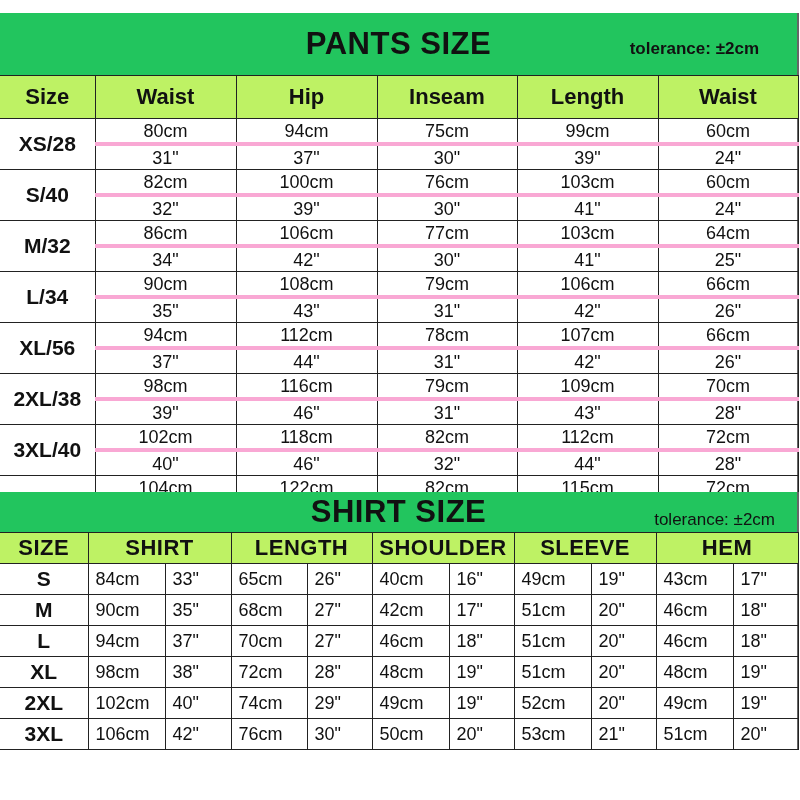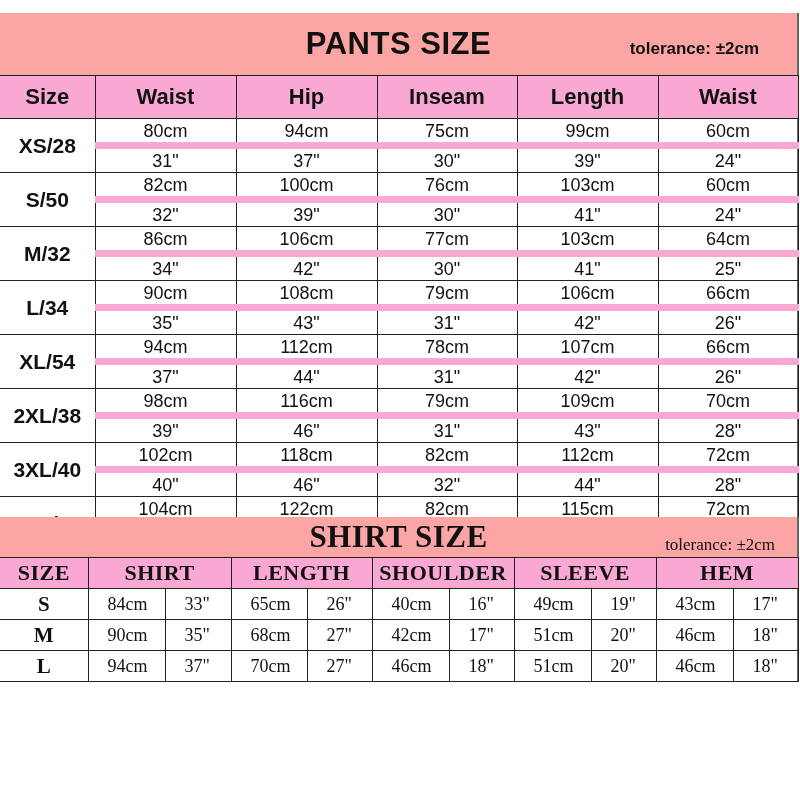--- a/index.html
+++ b/index.html
@@ -1,53 +1,53 @@
 <!DOCTYPE html>
 <html><head>
 <meta charset="utf-8">
 <style>
   * { box-sizing: border-box; margin: 0; padding: 0; }
   html, body { width: 800px; height: 800px; background: #ffffff; overflow: hidden; }
   body { position: relative; font-family: "Liberation Sans", sans-serif; color: #111; }
 
   .chart { position: absolute; left: 0; width: 799px; border-right: 2px solid #666; }
   #pants { top: 13px; }
-  #shirt { top: 517px; font-family: Liberation Serif, serif; }
+  #shirt { top: 492px; }
 
   .title-band {
-    position: relative; background: #fca5a5;
+    position: relative; background: #22c55e;
     display: flex; align-items: center; justify-content: center;
   }
   #pants .title-band { height: 62px; }
   #shirt .title-band { height: 40px; }
   .title-text { font-weight: bold; color: #111; }
   #pants .title-text { font-size: 31px; letter-spacing: 0.5px; }
   #shirt .title-text { font-size: 31px; letter-spacing: 0.5px; }
   .tolerance { position: absolute; font-size: 18px; }
   #pants .tolerance { right: 38px; top: 26px; font-weight: bold; font-size: 17px; }
   #shirt .tolerance { right: 22px; top: 18px; font-size: 17px; }
 
   table { border-collapse: collapse; table-layout: fixed; width: 798px; }
   td, th { border: 1.5px solid #222; text-align: center; vertical-align: middle; }
-  th { background: #f9a8d4; font-weight: bold; }
+  th { background: #bef264; font-weight: bold; }
 
   
   #pants table th { height: 43px; font-size: 22px; }
   #pants td.size { font-weight: bold; font-size: 21px; border-left: none; text-align: center; }
   #pants th.size { border-left: none; }
   #pants td.val { height: 24px; font-size: 18px; line-height: 22px; padding-top: 1px; }
-  #pants tr.cm td.val { border-bottom: 7px solid #f9a8d4; }
+  #pants tr.cm td.val { border-bottom: 4px solid #f9a8d4; }
   #pants tr.in td.val { border-top: 1px solid #222; }
 
   
   #shirt table th { height: 31px; font-size: 22px; letter-spacing: 0.5px; }
   #shirt th.size { border-left: none; }
   #shirt td { height: 31px; font-size: 18px; }
   #shirt td.size { font-weight: bold; font-size: 21px; border-left: none; }
-  #shirt td.val { text-align: left; padding-left: 19px; }
+  #shirt td.val { text-align: left; padding-left: 7px; }
 </style>
 </head>
 <body>
 
 <section id="pants" class="chart">
   <div class="title-band">
     <span class="title-text">PANTS SIZE</span>
     <span class="tolerance">tolerance: ±2cm</span>
   </div>
   <table>
@@ -79,21 +79,21 @@
           <td class="val">60cm</td>
         </tr>
         <tr class="in">
           <td class="val">31"</td>
           <td class="val">37"</td>
           <td class="val">30"</td>
           <td class="val">39"</td>
           <td class="val">24"</td>
         </tr>
         <tr class="cm">
-          <td class="size" rowspan="2">S/50</td>
+          <td class="size" rowspan="2">S/40</td>
           <td class="val">82cm</td>
           <td class="val">100cm</td>
           <td class="val">76cm</td>
           <td class="val">103cm</td>
           <td class="val">60cm</td>
         </tr>
         <tr class="in">
           <td class="val">32"</td>
           <td class="val">39"</td>
           <td class="val">30"</td>
@@ -124,21 +124,21 @@
           <td class="val">66cm</td>
         </tr>
         <tr class="in">
           <td class="val">35"</td>
           <td class="val">43"</td>
           <td class="val">31"</td>
           <td class="val">42"</td>
           <td class="val">26"</td>
         </tr>
         <tr class="cm">
-          <td class="size" rowspan="2">XL/54</td>
+          <td class="size" rowspan="2">XL/56</td>
           <td class="val">94cm</td>
           <td class="val">112cm</td>
           <td class="val">78cm</td>
           <td class="val">107cm</td>
           <td class="val">66cm</td>
         </tr>
         <tr class="in">
           <td class="val">37"</td>
           <td class="val">44"</td>
           <td class="val">31"</td>
@@ -256,15 +256,54 @@
           <td class="val">37"</td>
           <td class="val">70cm</td>
           <td class="val">27"</td>
           <td class="val">46cm</td>
           <td class="val">18"</td>
           <td class="val">51cm</td>
           <td class="val">20"</td>
           <td class="val">46cm</td>
           <td class="val">18"</td>
         </tr>
+        <tr>
+          <td class="size">XL</td>
+          <td class="val">98cm</td>
+          <td class="val">38"</td>
+          <td class="val">72cm</td>
+          <td class="val">28"</td>
+          <td class="val">48cm</td>
+          <td class="val">19"</td>
+          <td class="val">51cm</td>
+          <td class="val">20"</td>
+          <td class="val">48cm</td>
+          <td class="val">19"</td>
+        </tr>
+        <tr>
+          <td class="size">2XL</td>
+          <td class="val">102cm</td>
+          <td class="val">40"</td>
+          <td class="val">74cm</td>
+          <td class="val">29"</td>
+          <td class="val">49cm</td>
+          <td class="val">19"</td>
+          <td class="val">52cm</td>
+          <td class="val">20"</td>
+          <td class="val">49cm</td>
+          <td class="val">19"</td>
+        </tr>
+        <tr>
+          <td class="size">3XL</td>
+          <td class="val">106cm</td>
+          <td class="val">42"</td>
+          <td class="val">76cm</td>
+          <td class="val">30"</td>
+          <td class="val">50cm</td>
+          <td class="val">20"</td>
+          <td class="val">53cm</td>
+          <td class="val">21"</td>
+          <td class="val">51cm</td>
+          <td class="val">20"</td>
+        </tr>
       </tbody>
   </table>
 </section>
 
 </body></html>

